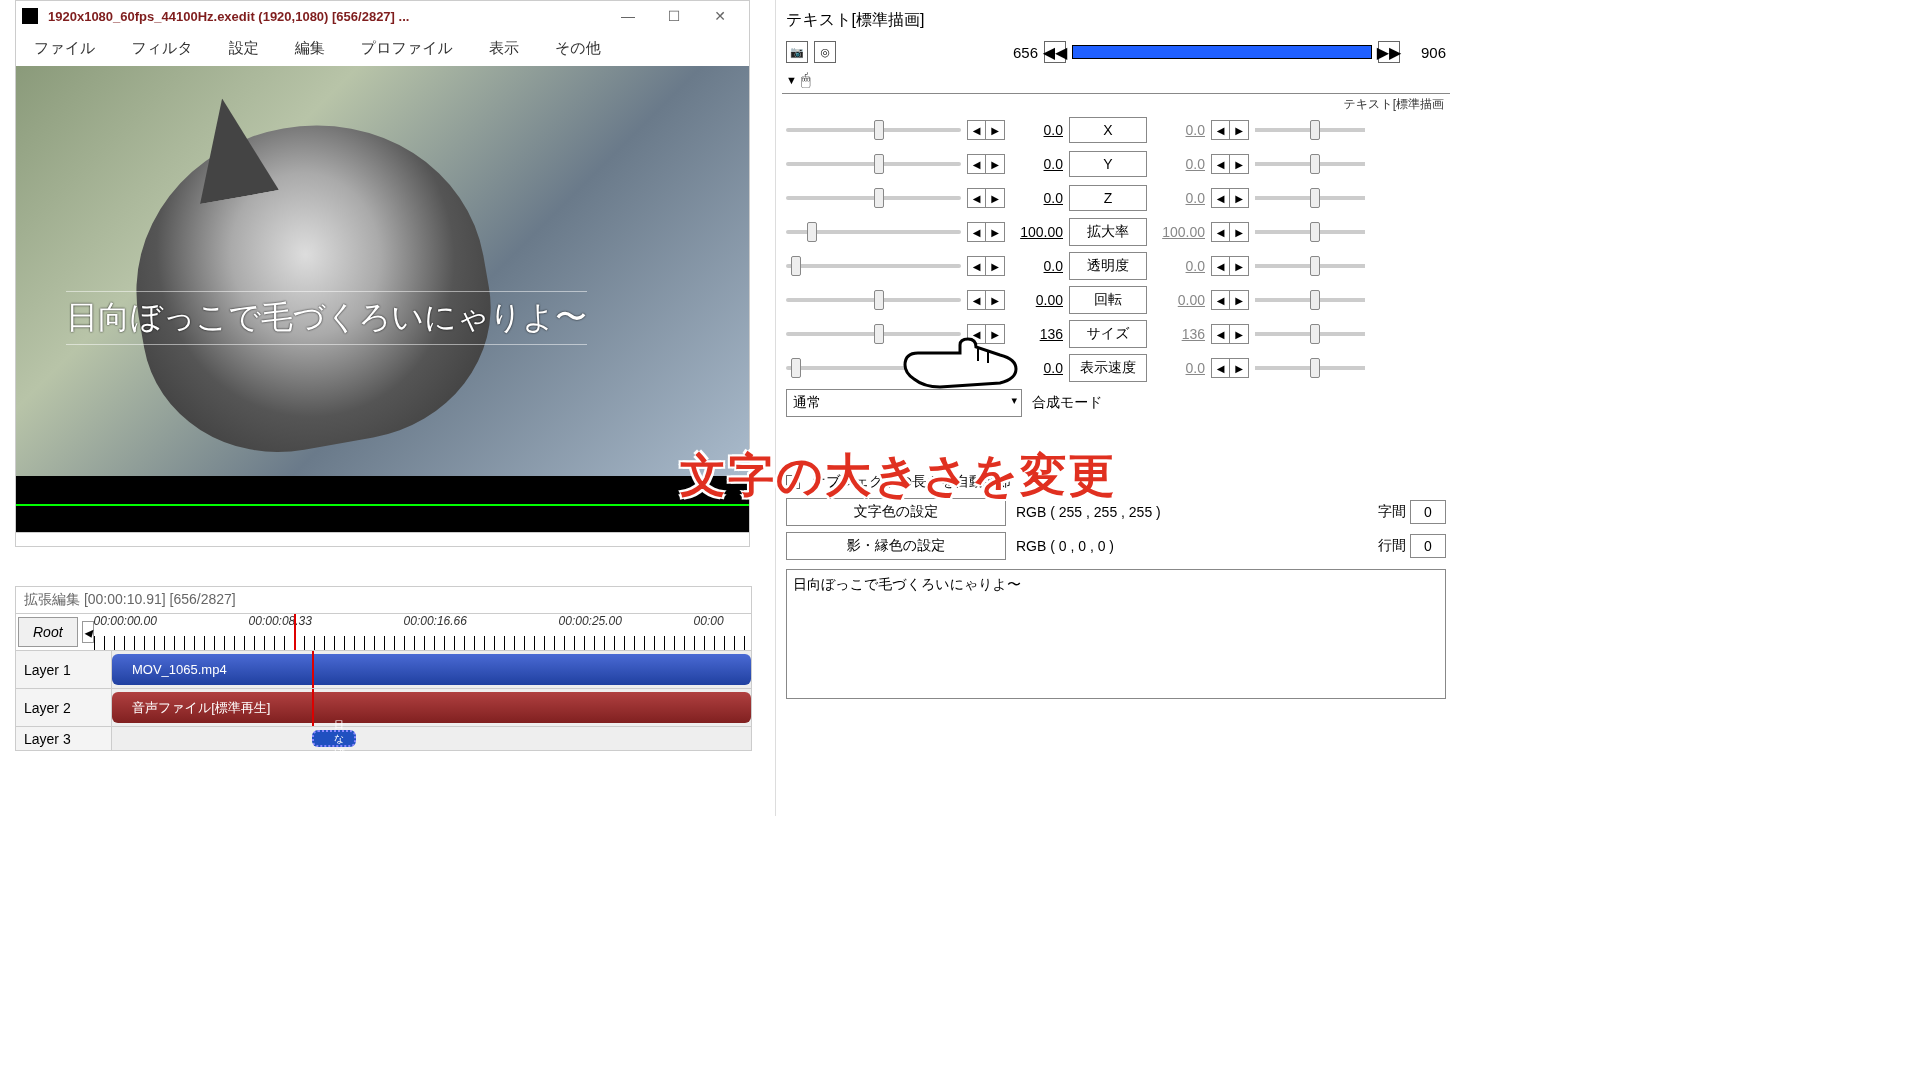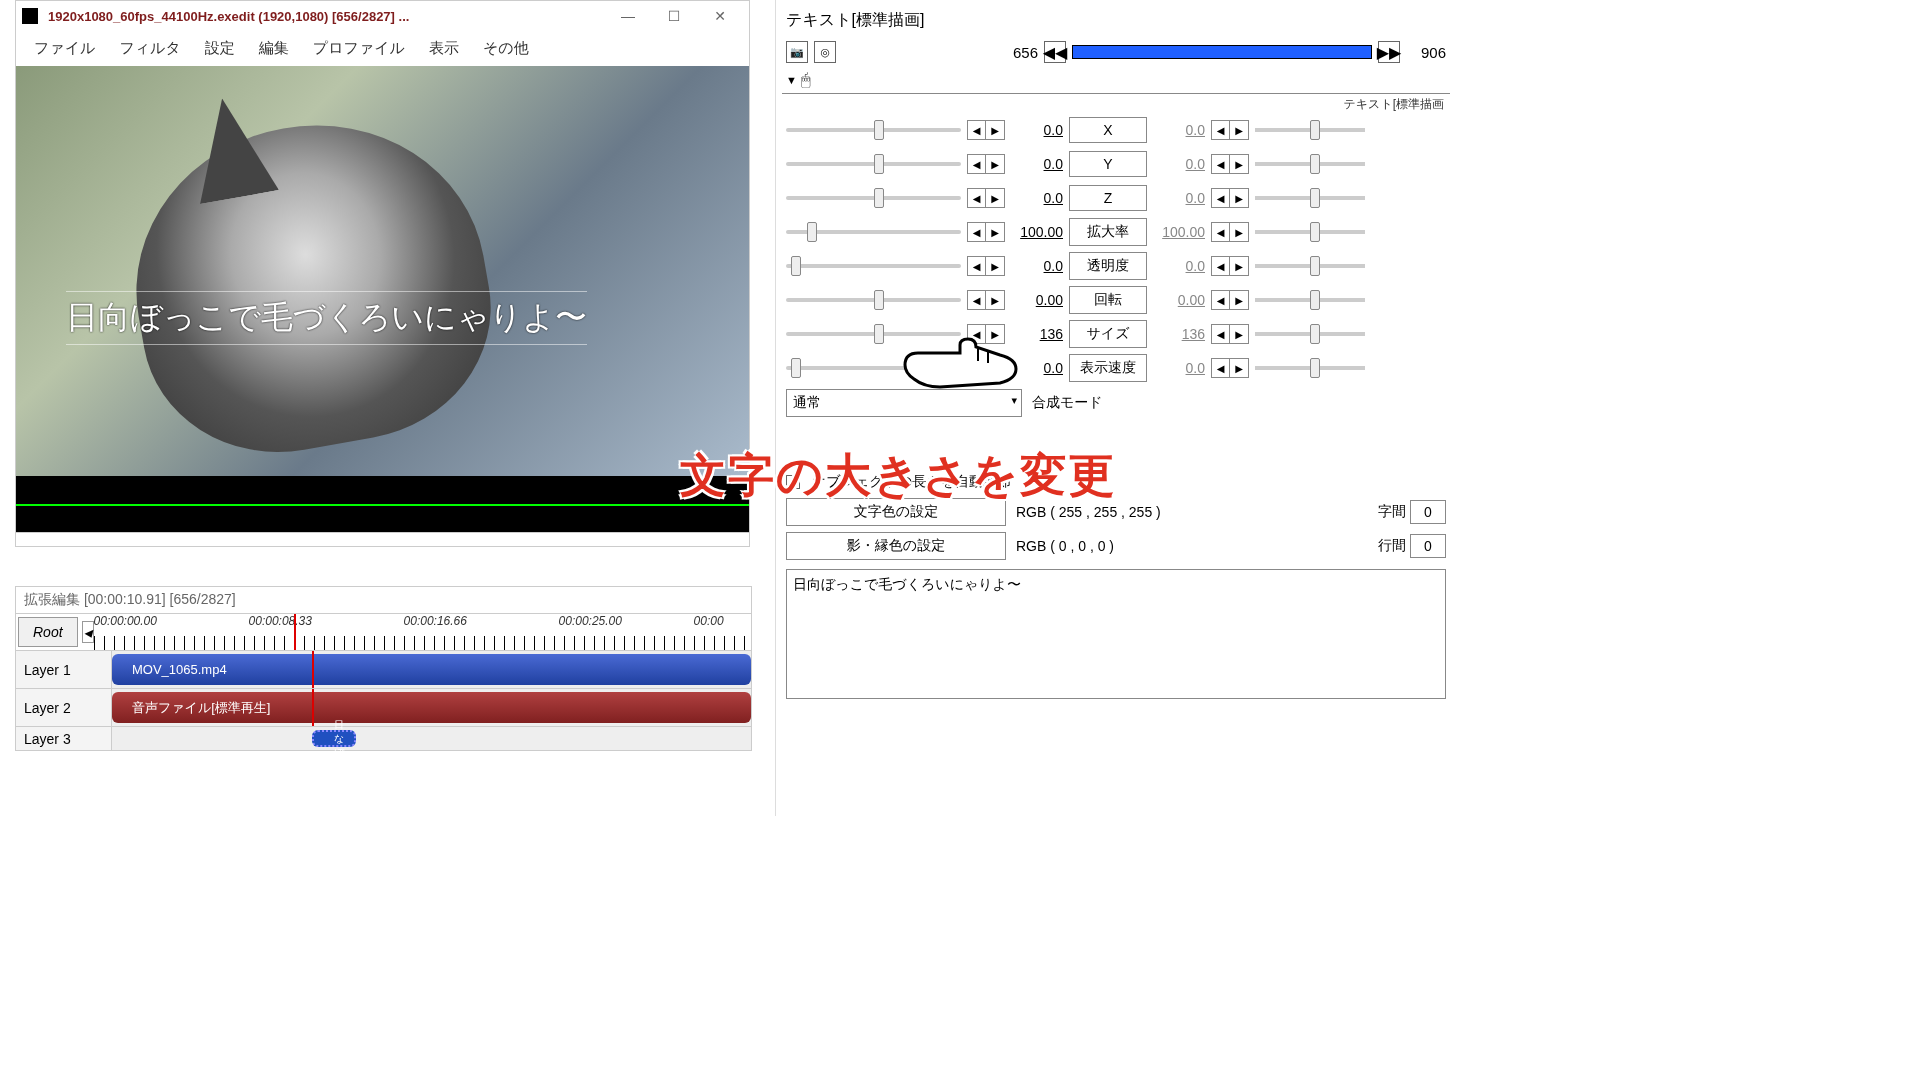--- a/index.html
+++ b/index.html
@@ -3,21 +3,21 @@
 <meta charset="utf-8">
 <style>
 * { box-sizing: border-box; margin: 0; padding: 0; font-family: "Meiryo", "MS UI Gothic", sans-serif; }
 body { background: #fff; width: 1456px; height: 816px; overflow: hidden; position: relative; }
 .main-window { position: absolute; left: 15px; top: 0; width: 735px; background: #fff; border: 1px solid #ccc; }
 .titlebar { display: flex; align-items: center; height: 30px; padding: 0 6px; background: #fff; }
 .app-icon { width: 16px; height: 16px; background: #000; margin-right: 10px; }
 .title-text { color: #7f1d1d; font-size: 13px; flex: 1; font-weight: bold; }
 .winbtns { display: flex; gap: 0; }
 .winbtn { width: 46px; height: 30px; display: flex; align-items: center; justify-content: center; color: #666; font-size: 14px; }
-.menubar { display: flex; gap: 0; padding: 4px 6px; }
+.menubar { display: flex; gap: 12px; padding: 4px 6px; }
 .menuitem { padding: 4px 12px; font-size: 15px; color: #333; }
 .preview { width: 100%; height: 410px; background: linear-gradient(135deg,#8a9a7a 0%, #b8c4a8 30%, #6a7a8a 60%, #aabbcc 100%); position: relative; display:flex; align-items:center; justify-content:center; overflow:hidden; }
 .cat { position:absolute; width:350px; height:320px; left:120px; top:60px; background: radial-gradient(ellipse at 50% 40%, #ddd 0%, #aaa 30%, #555 60%, #333 100%); border-radius: 50% 50% 40% 40%; transform: rotate(-10deg); }
 .cat::before { content:''; position:absolute; top:-40px; left:80px; width:80px; height:100px; background:#444; clip-path: polygon(50% 0,100% 100%,0 100%); }
 .overlay-text { position: absolute; color: #fff; font-size: 32px; top: 225px; left: 50px; text-shadow: 0 0 2px #000; border-top:1px solid rgba(255,255,255,.5); border-bottom:1px solid rgba(255,255,255,.5); padding:4px 0;}
 .blackband { width:100%; height:56px; background:#000; }
 .greenline { height:2px; background:#0f0; }
 
 .ext-window { position:absolute; left:15px; top:586px; width:737px; background:#fff; border:1px solid #ccc; }
 .ext-title { padding:4px 8px; font-size:14px; color:#666; }

